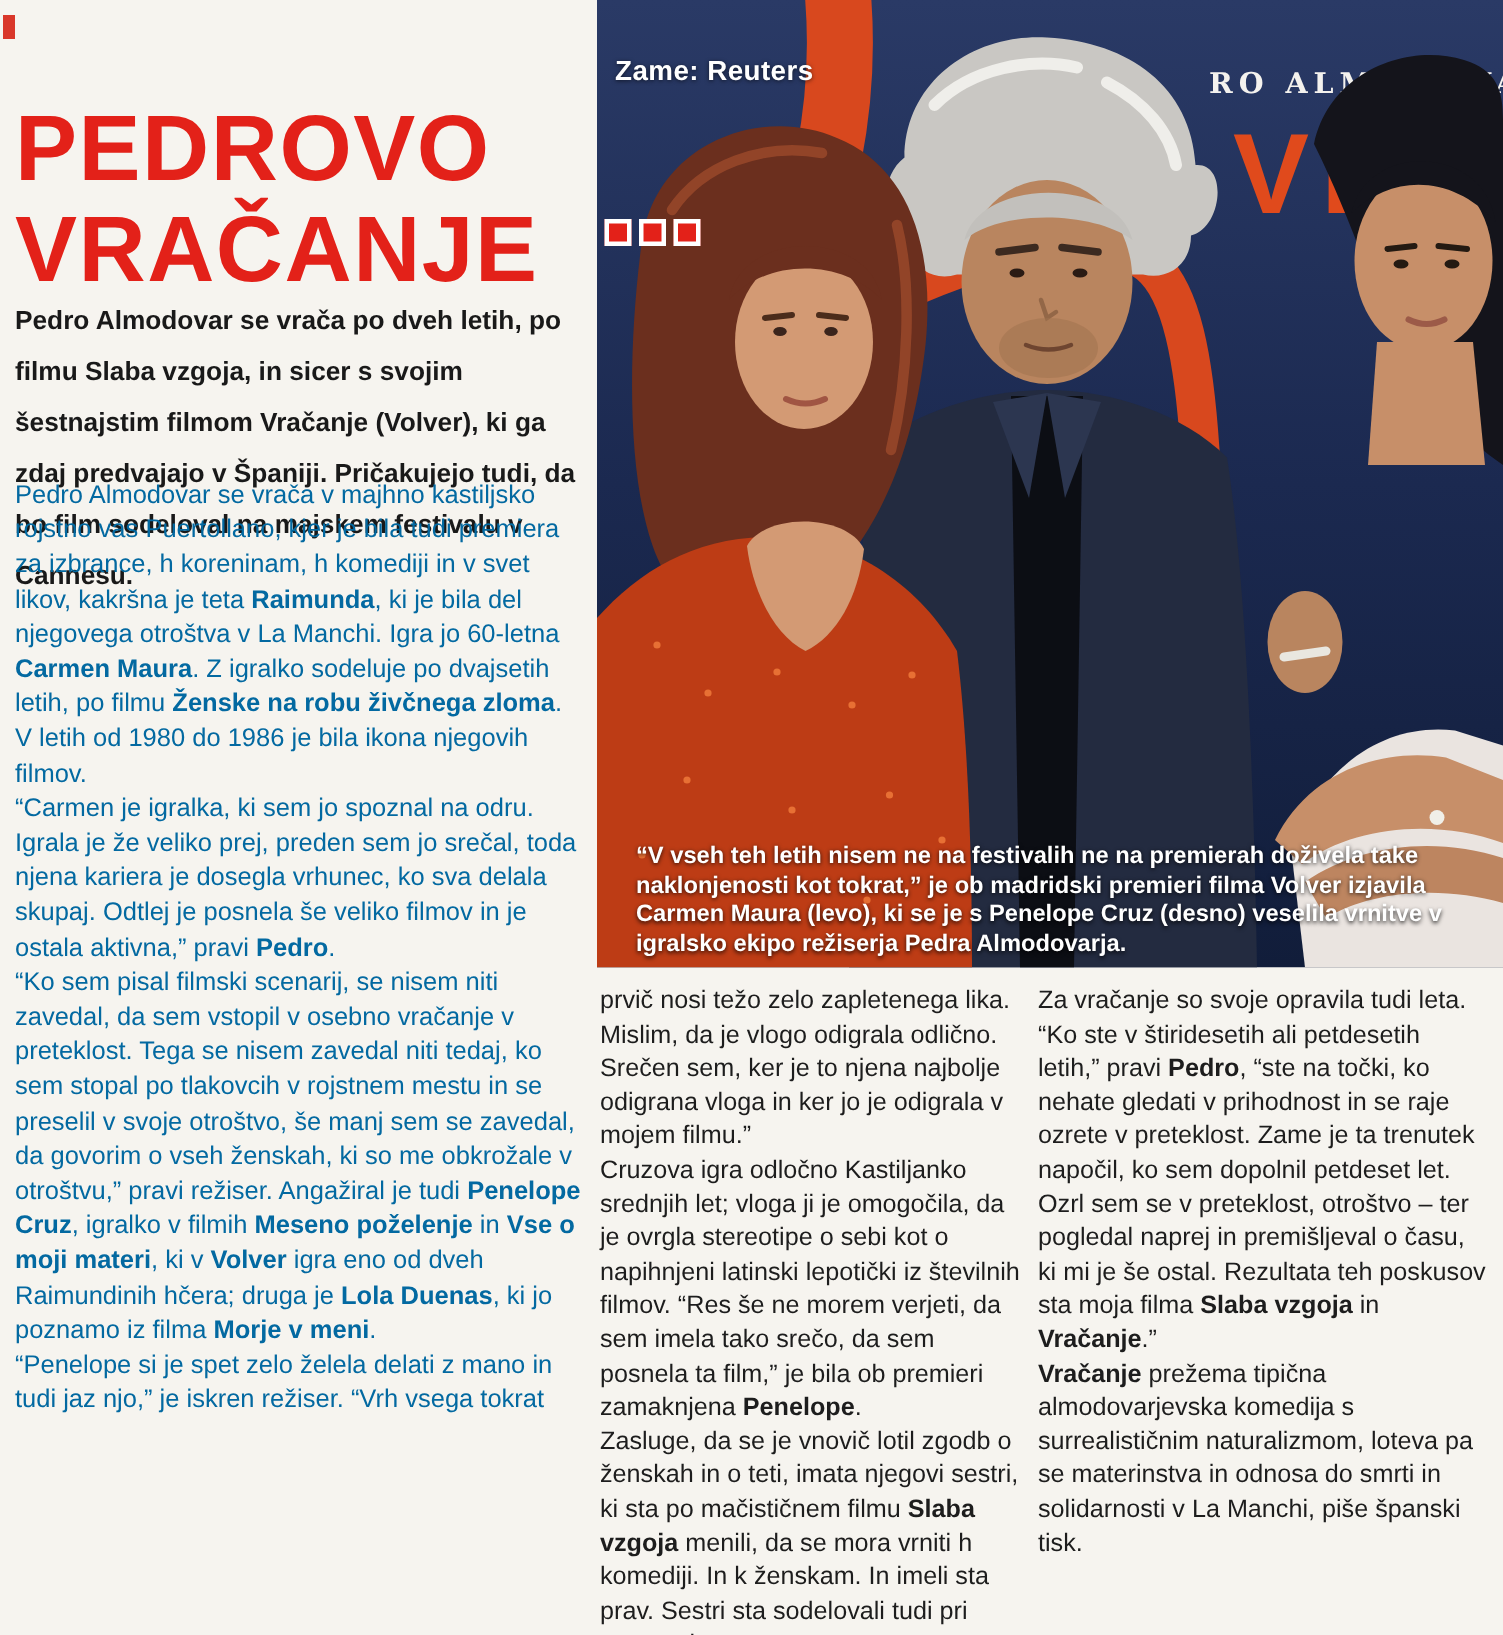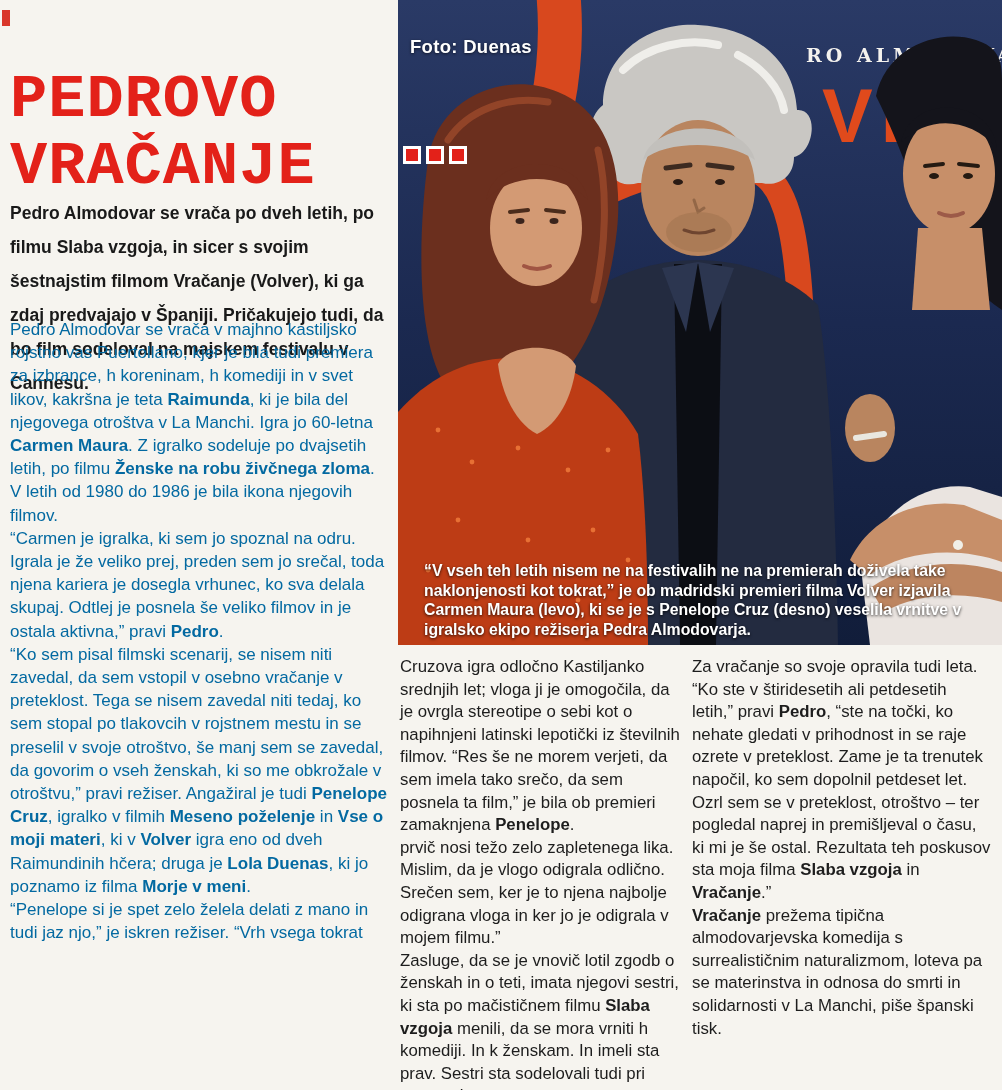--- a/index.html
+++ b/index.html
@@ -4,21 +4,21 @@
 <style>
   html,body{margin:0;padding:0;background:#9a9a9a;}
   .page{
     position:relative;width:1002px;height:1090px;background:#f6f4ef;
     font-family:"Liberation Sans",sans-serif;color:#1b1b1b;overflow:hidden;
     margin:0 auto;
   }
   .edge-mark{position:absolute;left:2px;top:10px;width:8px;height:16px;background:#d9372a;}
   .title{
     position:absolute;left:10px;top:24px;width:384px;
-    font-family:Liberation Mono, monospace;font-weight:bold;
+    font-family:Liberation Sans, sans-serif;font-weight:bold;
     font-size:62px;line-height:67px;letter-spacing:1px;color:#e32119;
   }
   .lead{
     position:absolute;left:10px;top:196px;width:376px;
     font-size:17.5px;line-height:34px;font-weight:bold;color:#191919;
   }
   .leftbody{
     position:absolute;left:10px;top:318px;width:379px;
     font-size:17px;line-height:23.2px;color:#0369a1;
   }
@@ -138,33 +138,33 @@
           <circle cx="130" cy="540" r="2.4"></circle>
             <circle cx="195" cy="530" r="2.4"></circle>
             <circle cx="90" cy="590" r="2.4"></circle>
           <circle cx="180" cy="600" r="2.4"></circle>
             <circle cx="230" cy="560" r="2.4"></circle>
             <circle cx="30" cy="570" r="2.4"></circle>
         </g>
       </g>
     </svg>
 
-    <div class="credit">Foto: Duenas</div>
+    <div class="credit">Zame: Reuters</div>
     <div class="caption">“V vseh teh letih nisem ne na festivalih ne na premierah doživela take naklonjenosti kot tokrat,” je ob madridski premieri filma Volver izjavila Carmen Maura (levo), ki se je s Penelope Cruz (desno) veselila vrnitve v igralsko ekipo režiserja Pedra Almodovarja.</div>
   </div>
 
   <div class="dots">
     <span class="dot"></span>
     <span class="dot"></span>
     <span class="dot"></span>
   </div>
 
   <div class="col col-mid">
+      <p><span>prvič nosi težo zelo zapletenega lika. Mislim, da je vlogo odigrala odlično. Srečen sem, ker je to njena najbolje odigrana vloga in ker jo je odigrala v mojem filmu.”</span></p>
       <p><span>Cruzova igra odločno Kastiljanko srednjih let; vloga ji je omogočila, da je ovrgla stereotipe o sebi kot o napihnjeni latinski lepotički iz številnih filmov. “Res še ne morem verjeti, da sem imela tako srečo, da sem posnela ta film,” je bila ob premieri zamaknjena </span><b>Penelope</b><span>.</span></p>
-      <p><span>prvič nosi težo zelo zapletenega lika. Mislim, da je vlogo odigrala odlično. Srečen sem, ker je to njena najbolje odigrana vloga in ker jo je odigrala v mojem filmu.”</span></p>
       <p><span>Zasluge, da se je vnovič lotil zgodb o ženskah in o teti, imata njegovi sestri, ki sta po mačističnem filmu </span><b>Slaba vzgoja</b><span> menili, da se mora vrniti h komediji. In k ženskam. In imeli sta prav. Sestri sta sodelovali tudi pri snemanju,</span></p>
     </div>
   <div class="col col-right">
       <p><span>Za vračanje so svoje opravila tudi leta. “Ko ste v štiridesetih ali petdesetih letih,” pravi </span><b>Pedro</b><span>, “ste na točki, ko nehate gledati v prihodnost in se raje ozrete v preteklost. Zame je ta trenutek napočil, ko sem dopolnil petdeset let. Ozrl sem se v preteklost, otroštvo – ter pogledal naprej in premišljeval o času, ki mi je še ostal. Rezultata teh poskusov sta moja filma </span><b>Slaba vzgoja</b><span> in </span><b>Vračanje</b><span>.”</span></p>
       <p><b>Vračanje</b><span> prežema tipična almodovarjevska komedija s surrealističnim naturalizmom, loteva pa se materinstva in odnosa do smrti in solidarnosti v La Manchi, piše španski tisk.</span></p>
     </div>
 
 </div>
 
 </body></html>

